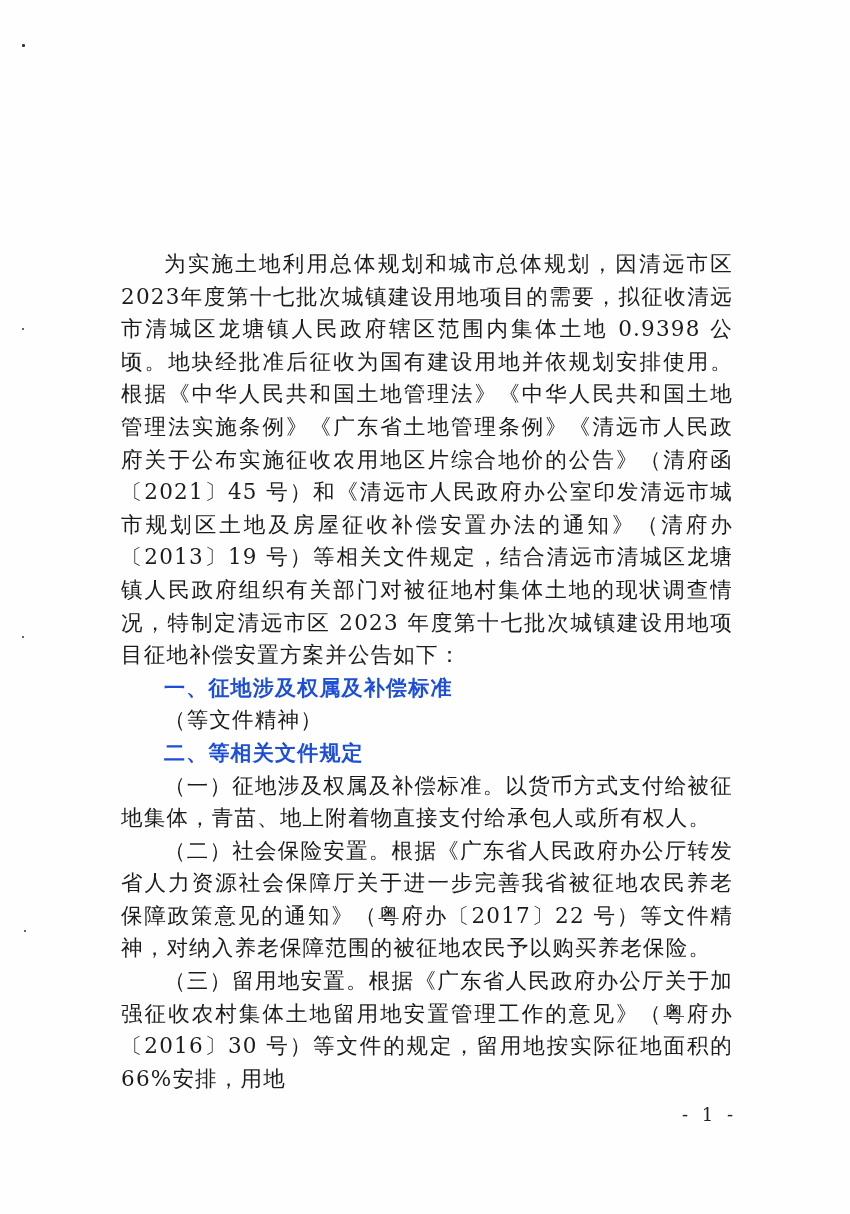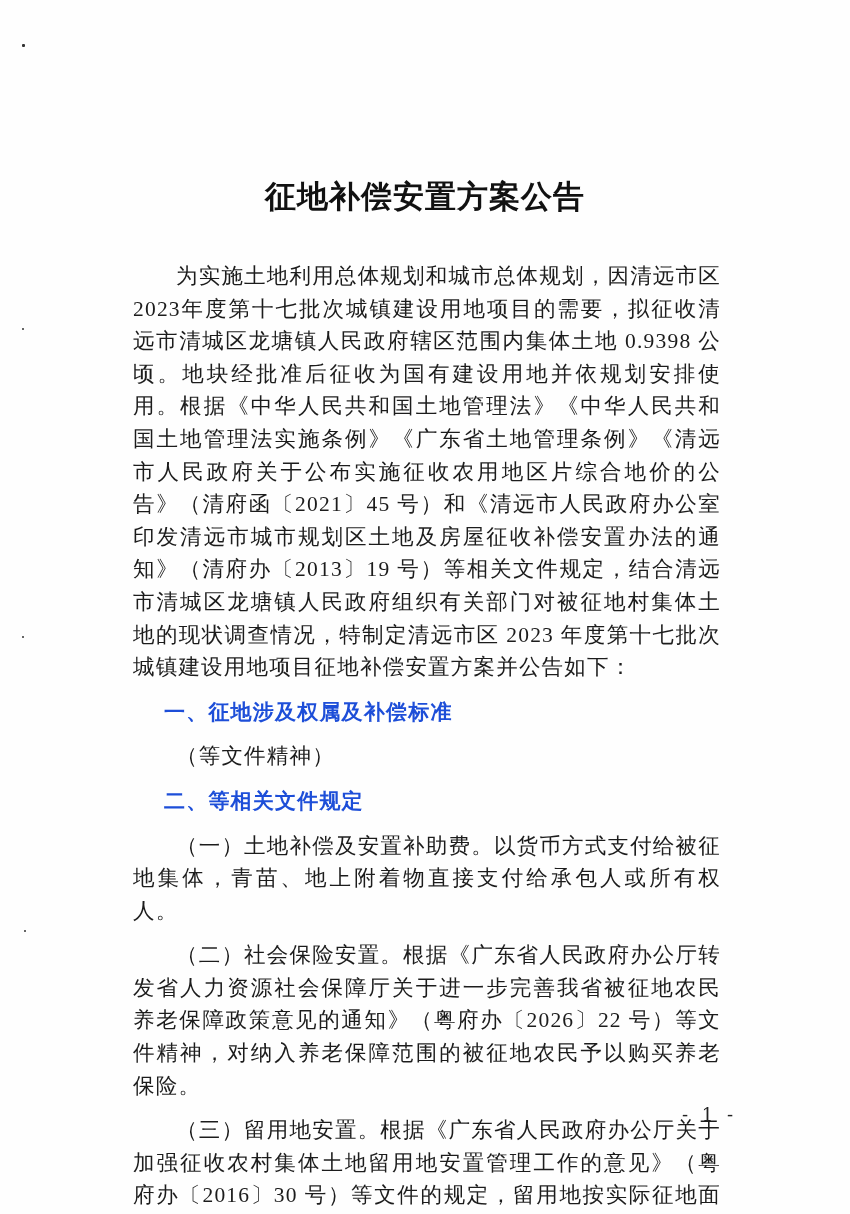--- a/index.html
+++ b/index.html
@@ -36,21 +36,21 @@
       position: absolute;
       left: 121px;
       width: 612px;
       font-size: 21.5px;
       line-height: 32.6px;
       text-align: justify;
       text-align-last: left;
       color: #1c1c1c;
       letter-spacing: 1.2px;
     }
-    .para { margin: 12px; text-indent: 43px; font-family: Liberation Serif, serif; }
+    .para { margin: 0; text-indent: 43px; }
     .para + .para { margin-top: 0; }
     .heading {
       margin: 0;
       text-indent: 43px;
       font-family: "DejaVu Sans", "Liberation Sans", sans-serif;
       font-weight: bold;
       font-size: 21px;
       color: #1d4ed8;
     }
     .page-number {
@@ -71,26 +71,25 @@
 </head>
 <body>
 
 <div class="page">
 
   <span class="speck" style="left:22px;top:44px;"></span>
   <span class="speck" style="left:22px;top:328px;width:2px;height:2px;"></span>
   <span class="speck" style="left:22px;top:636px;width:2px;height:2px;"></span>
   <span class="speck" style="left:24px;top:930px;width:2px;height:2px;"></span>
 
-  <div class="title">征地补偿安置方案公告</div>
 
   <div class="body-text" style="top:248px;">
     <p class="para">为实施土地利用总体规划和城市总体规划，因清远市区2023年度第十七批次城镇建设用地项目的需要，拟征收清远市清城区龙塘镇人民政府辖区范围内集体土地 0.9398 公顷。地块经批准后征收为国有建设用地并依规划安排使用。根据《中华人民共和国土地管理法》《中华人民共和国土地管理法实施条例》《广东省土地管理条例》《清远市人民政府关于公布实施征收农用地区片综合地价的公告》（清府函〔2021〕45 号）和《清远市人民政府办公室印发清远市城市规划区土地及房屋征收补偿安置办法的通知》（清府办〔2013〕19 号）等相关文件规定，结合清远市清城区龙塘镇人民政府组织有关部门对被征地村集体土地的现状调查情况，特制定清远市区 2023 年度第十七批次城镇建设用地项目征地补偿安置方案并公告如下：</p>
     <p class="heading">一、征地涉及权属及补偿标准</p>
     <p class="para">（等文件精神）</p>
     <p class="heading">二、等相关文件规定</p>
-    <p class="para">（一）土地补偿及安置补助费。以货币方式支付给被征地集体，青苗、地上附着物直接支付给承包人或所有权人。</p>
-    <p class="para">（二）社会保险安置。根据《广东省人民政府办公厅转发省人力资源社会保障厅关于进一步完善我省被征地农民养老保障政策意见的通知》（粤府办〔2026〕22 号）等文件精神，对纳入养老保障范围的被征地农民予以购买养老保险。</p>
+    <p class="para">（一）征地涉及权属及补偿标准。以货币方式支付给被征地集体，青苗、地上附着物直接支付给承包人或所有权人。</p>
+    <p class="para">（二）社会保险安置。根据《广东省人民政府办公厅转发省人力资源社会保障厅关于进一步完善我省被征地农民养老保障政策意见的通知》（粤府办〔2017〕22 号）等文件精神，对纳入养老保障范围的被征地农民予以购买养老保险。</p>
     <p class="para">（三）留用地安置。根据《广东省人民政府办公厅关于加强征收农村集体土地留用地安置管理工作的意见》（粤府办〔2016〕30 号）等文件的规定，留用地按实际征地面积的 66%安排，用地</p>
   </div>
 
   <div class="page-number">- 1 -</div>
 </div>
 
 </body></html>

